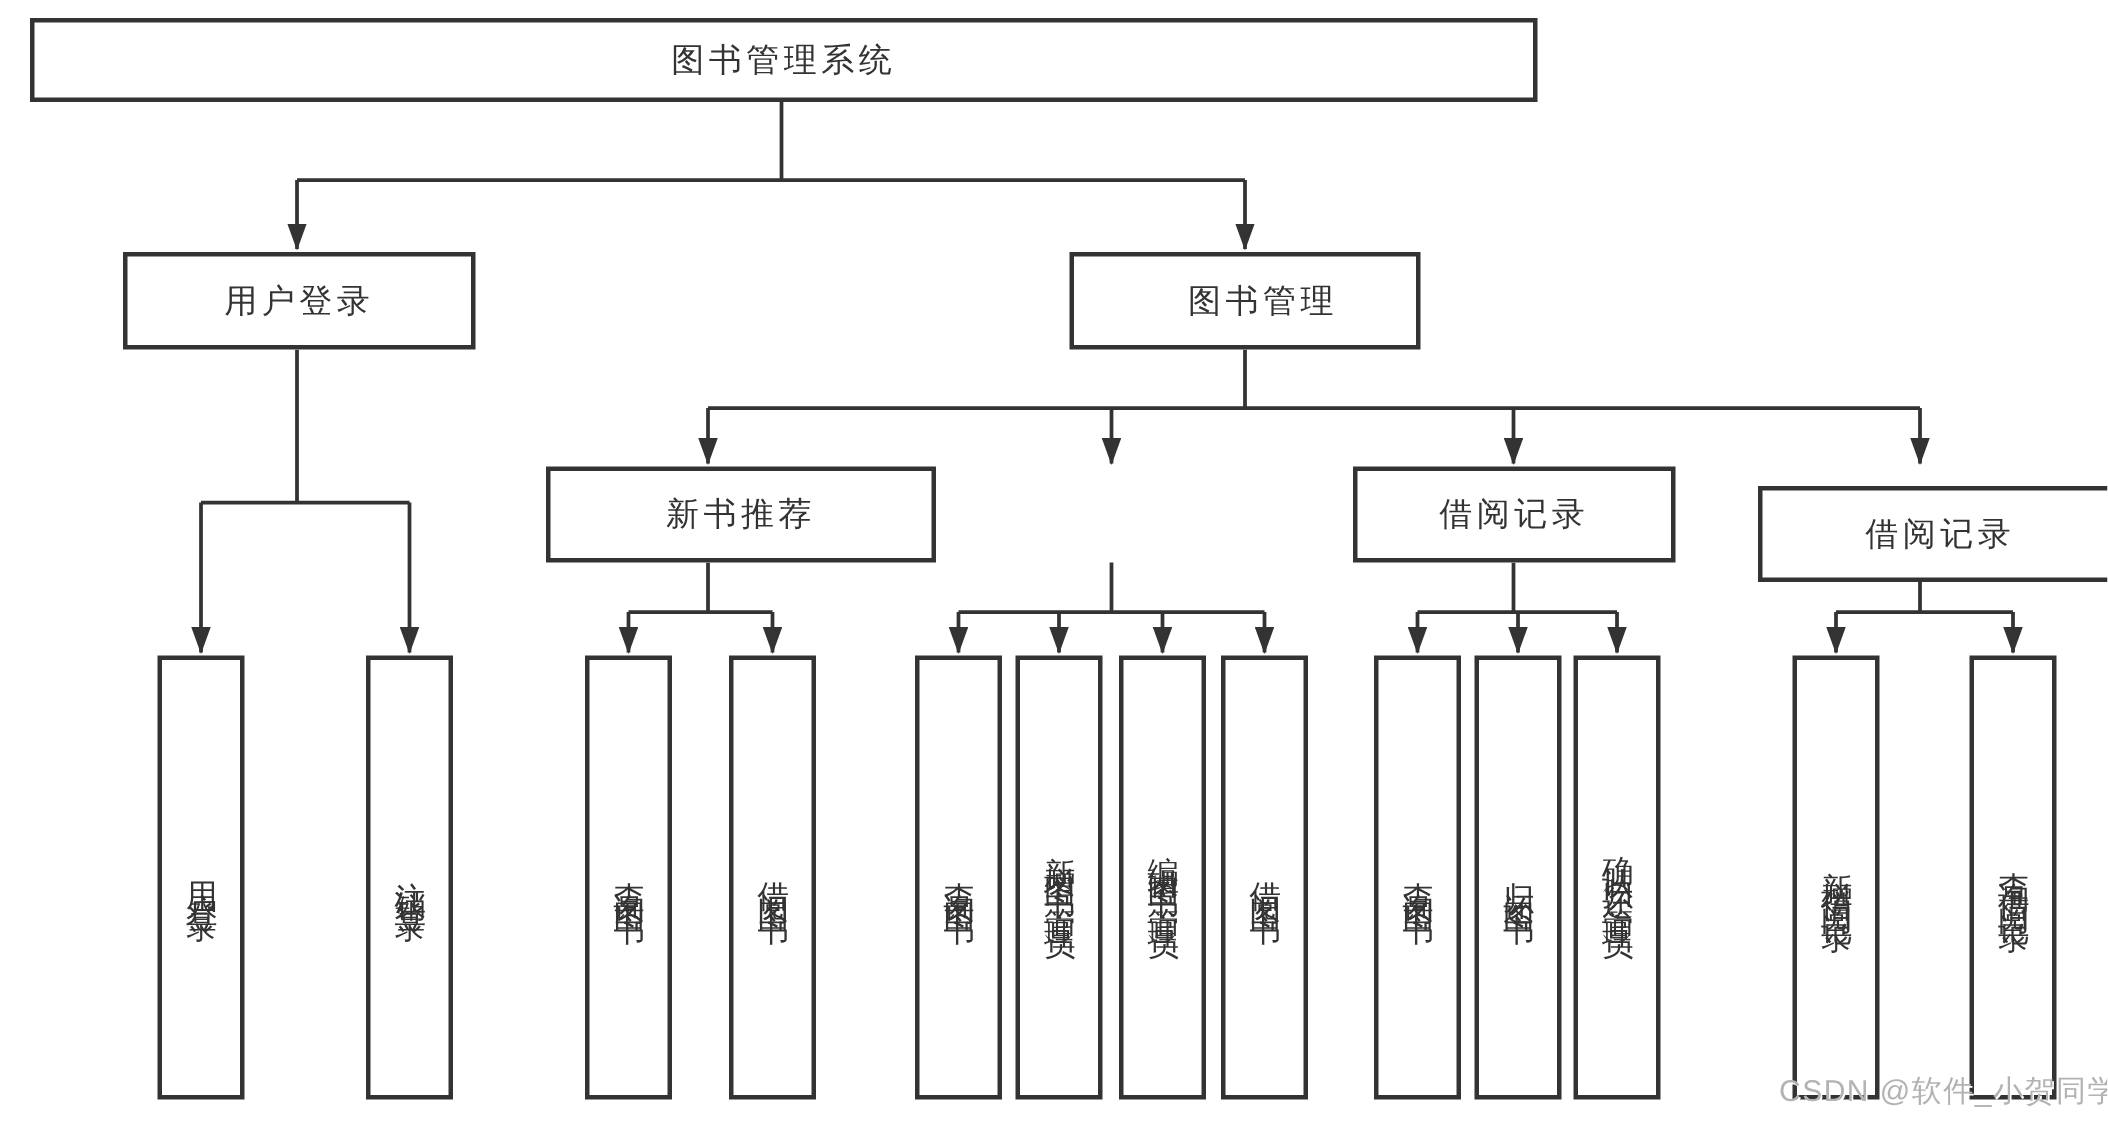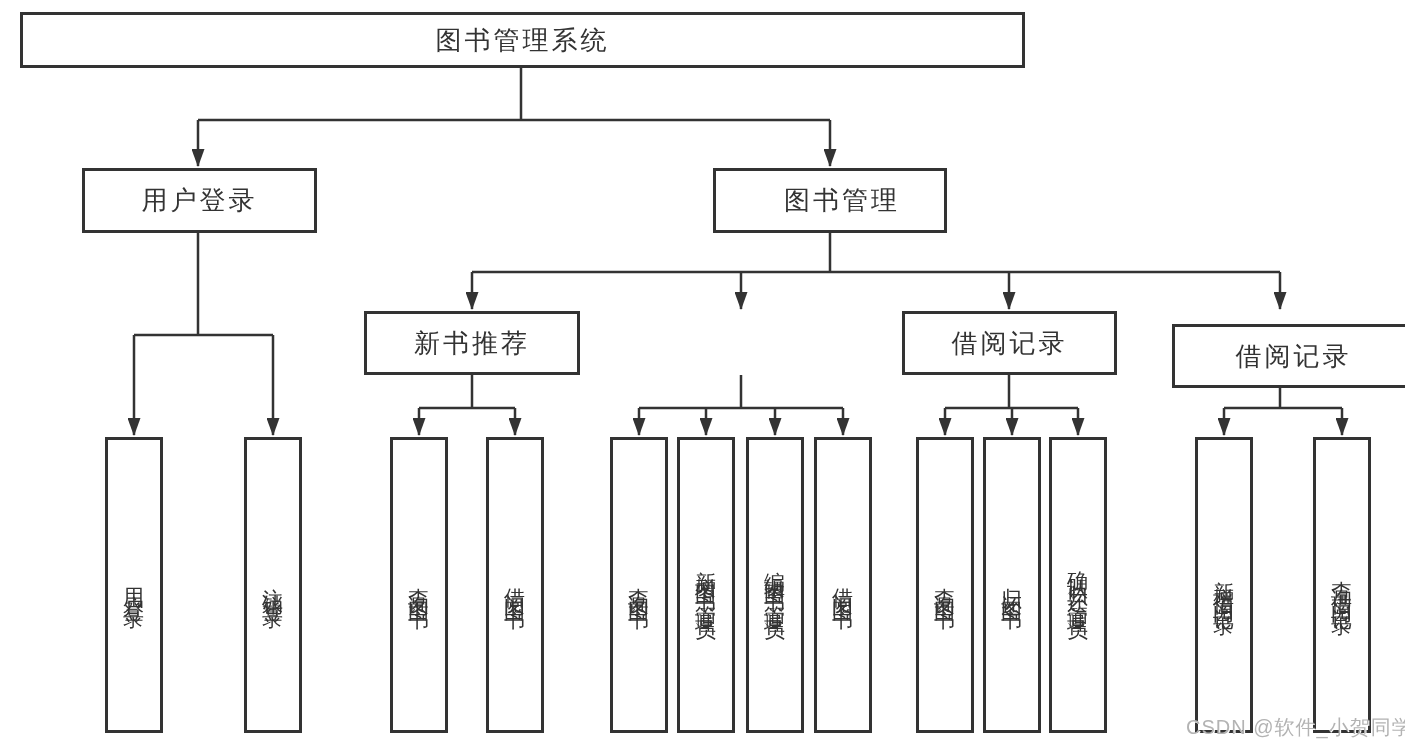--- a/index.html
+++ b/index.html
@@ -25,38 +25,38 @@
   }
   .node {
     position: absolute;
     box-sizing: border-box;
     border: 3px solid #333333;
     background: #ffffff;
     color: #333333;
     display: flex;
     align-items: center;
     justify-content: center;
-    font-size: 26px;
+    font-size: 22px;
   }
   .hbox {
     letter-spacing: 3px;
     white-space: nowrap;
   }
   .vbox {
     writing-mode: vertical-rl;
     text-orientation: mixed;
     letter-spacing: 7px;
     font-size: 21px;
     line-height: 1;
   }
   
   .n-root           { left: 20px;   top: 12px;  width: 1005px; height: 56px; }
   .n-user-login     { left: 82px;   top: 168px; width: 235px;  height: 65px; }
   .n-book-mgmt      { left: 713px;  top: 168px; width: 234px;  height: 65px; padding-left: 24px; }
-  .n-new-book-rec   { left: 364px;  top: 311px; width: 216px;  height: 64px; }
+  .n-new-book-rec   { left: 364px;  top: 311px; width: 260px;  height: 64px; }
   .n-book-borrow    { left: 632px;  top: 311px; width: 218px;  height: 64px; }
   .n-current-borrow { left: 902px;  top: 311px; width: 215px;  height: 64px; }
   .n-borrow-record  { left: 1172px; top: 324px; width: 243px;  height: 64px; }
   .leaf             { top: 437px;  width: 58px; height: 296px; }
   .n-ul-login   { left: 105px;  }
   .n-ul-logout  { left: 244px;  }
   .n-nb-query   { left: 390px;  }
   .n-nb-borrow  { left: 486px;  }
   .n-bb-query   { left: 610px;  }
   .n-bb-add     { left: 677px;  }

